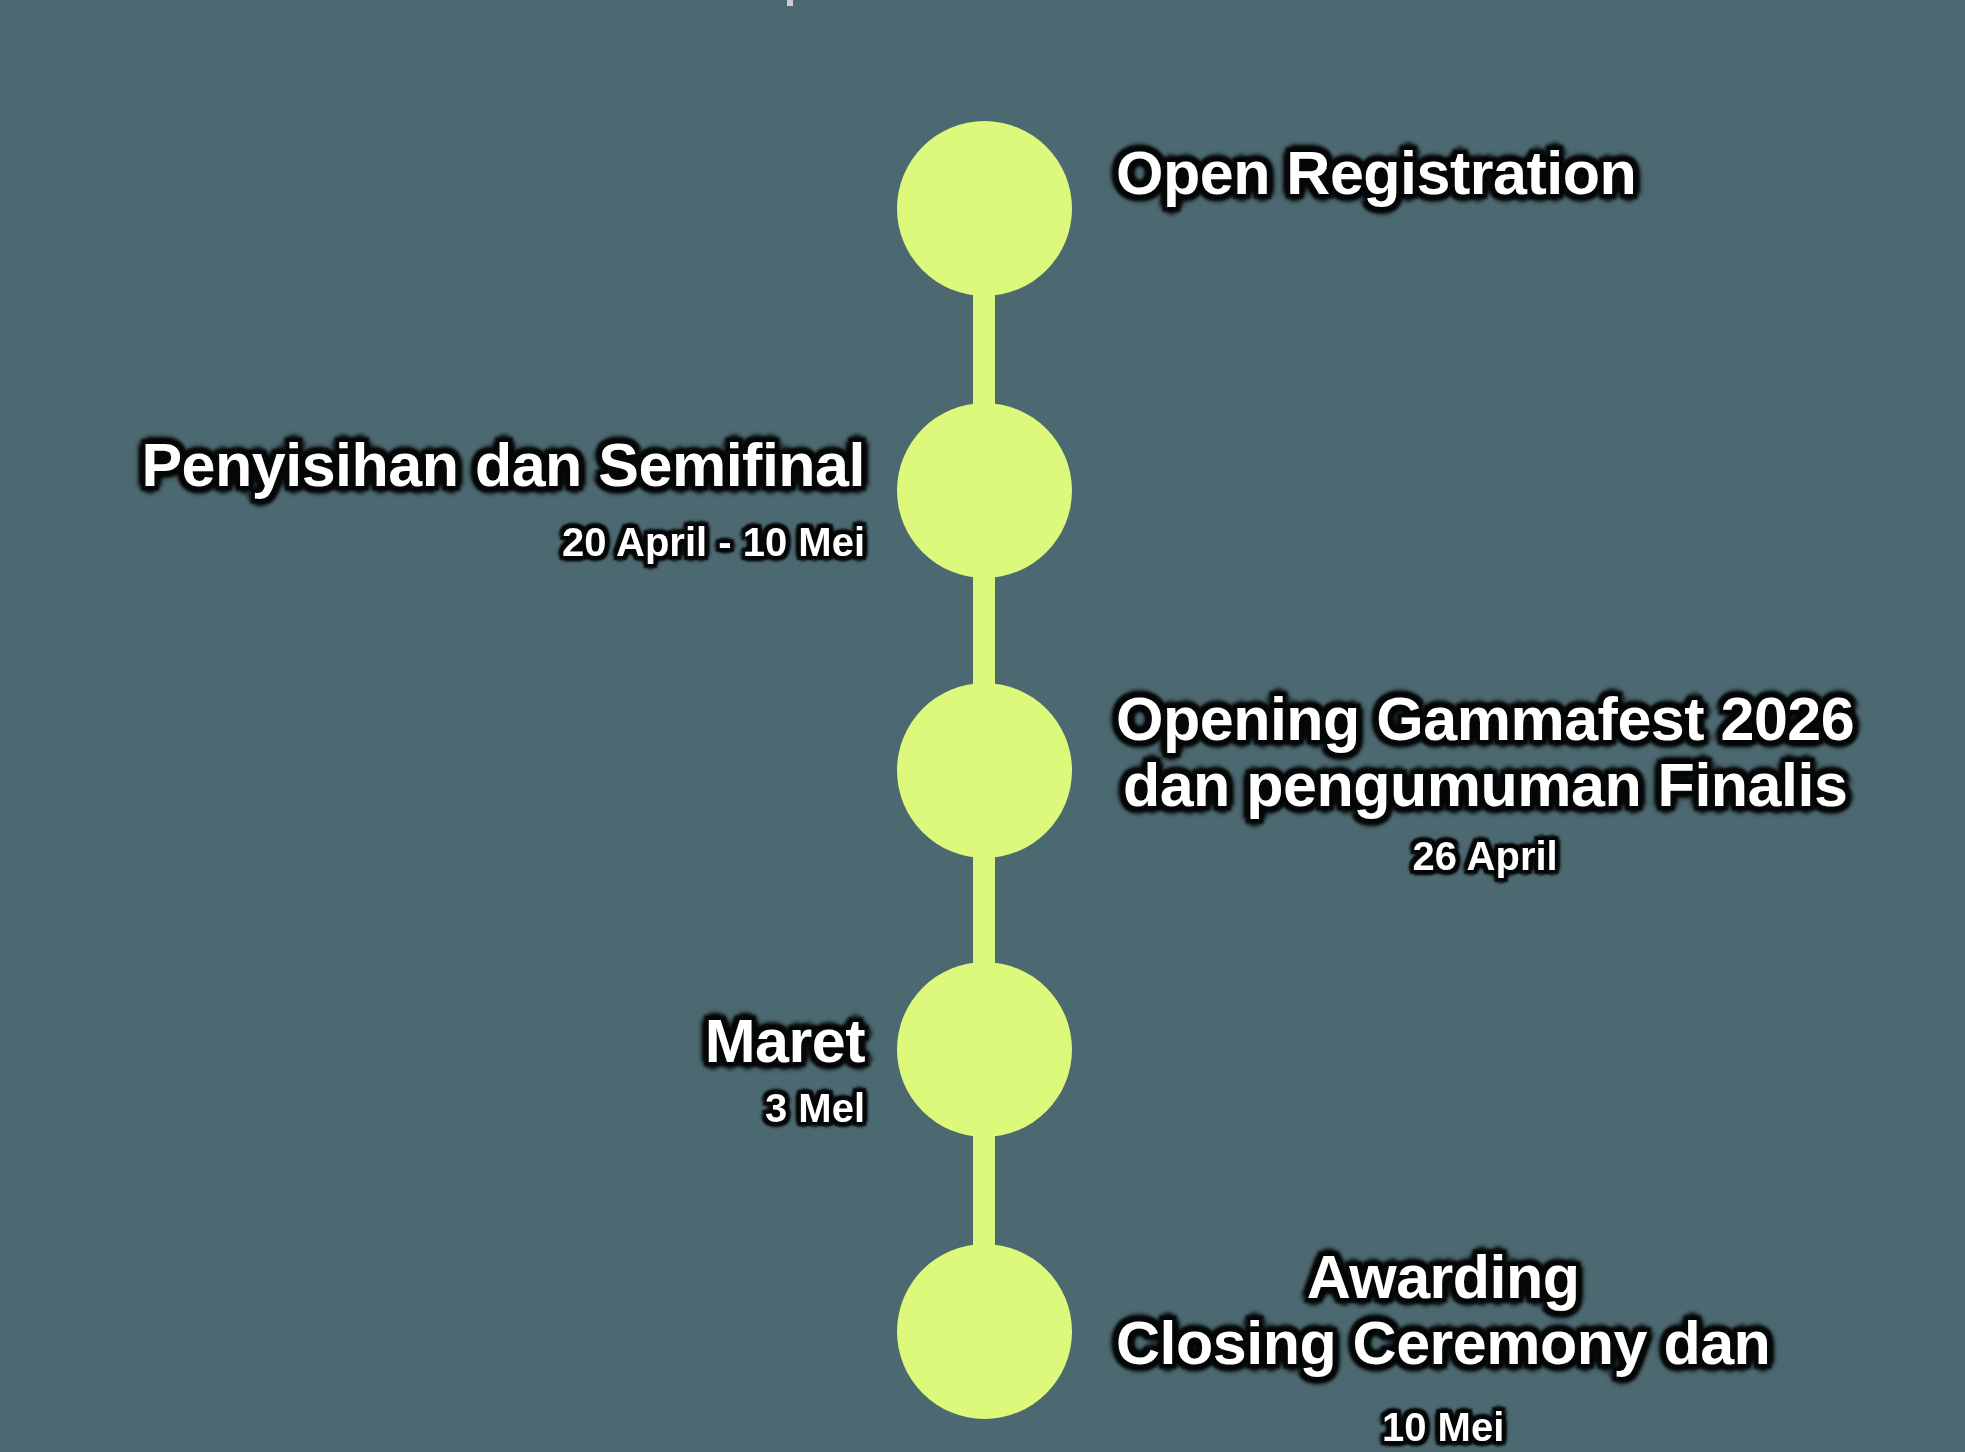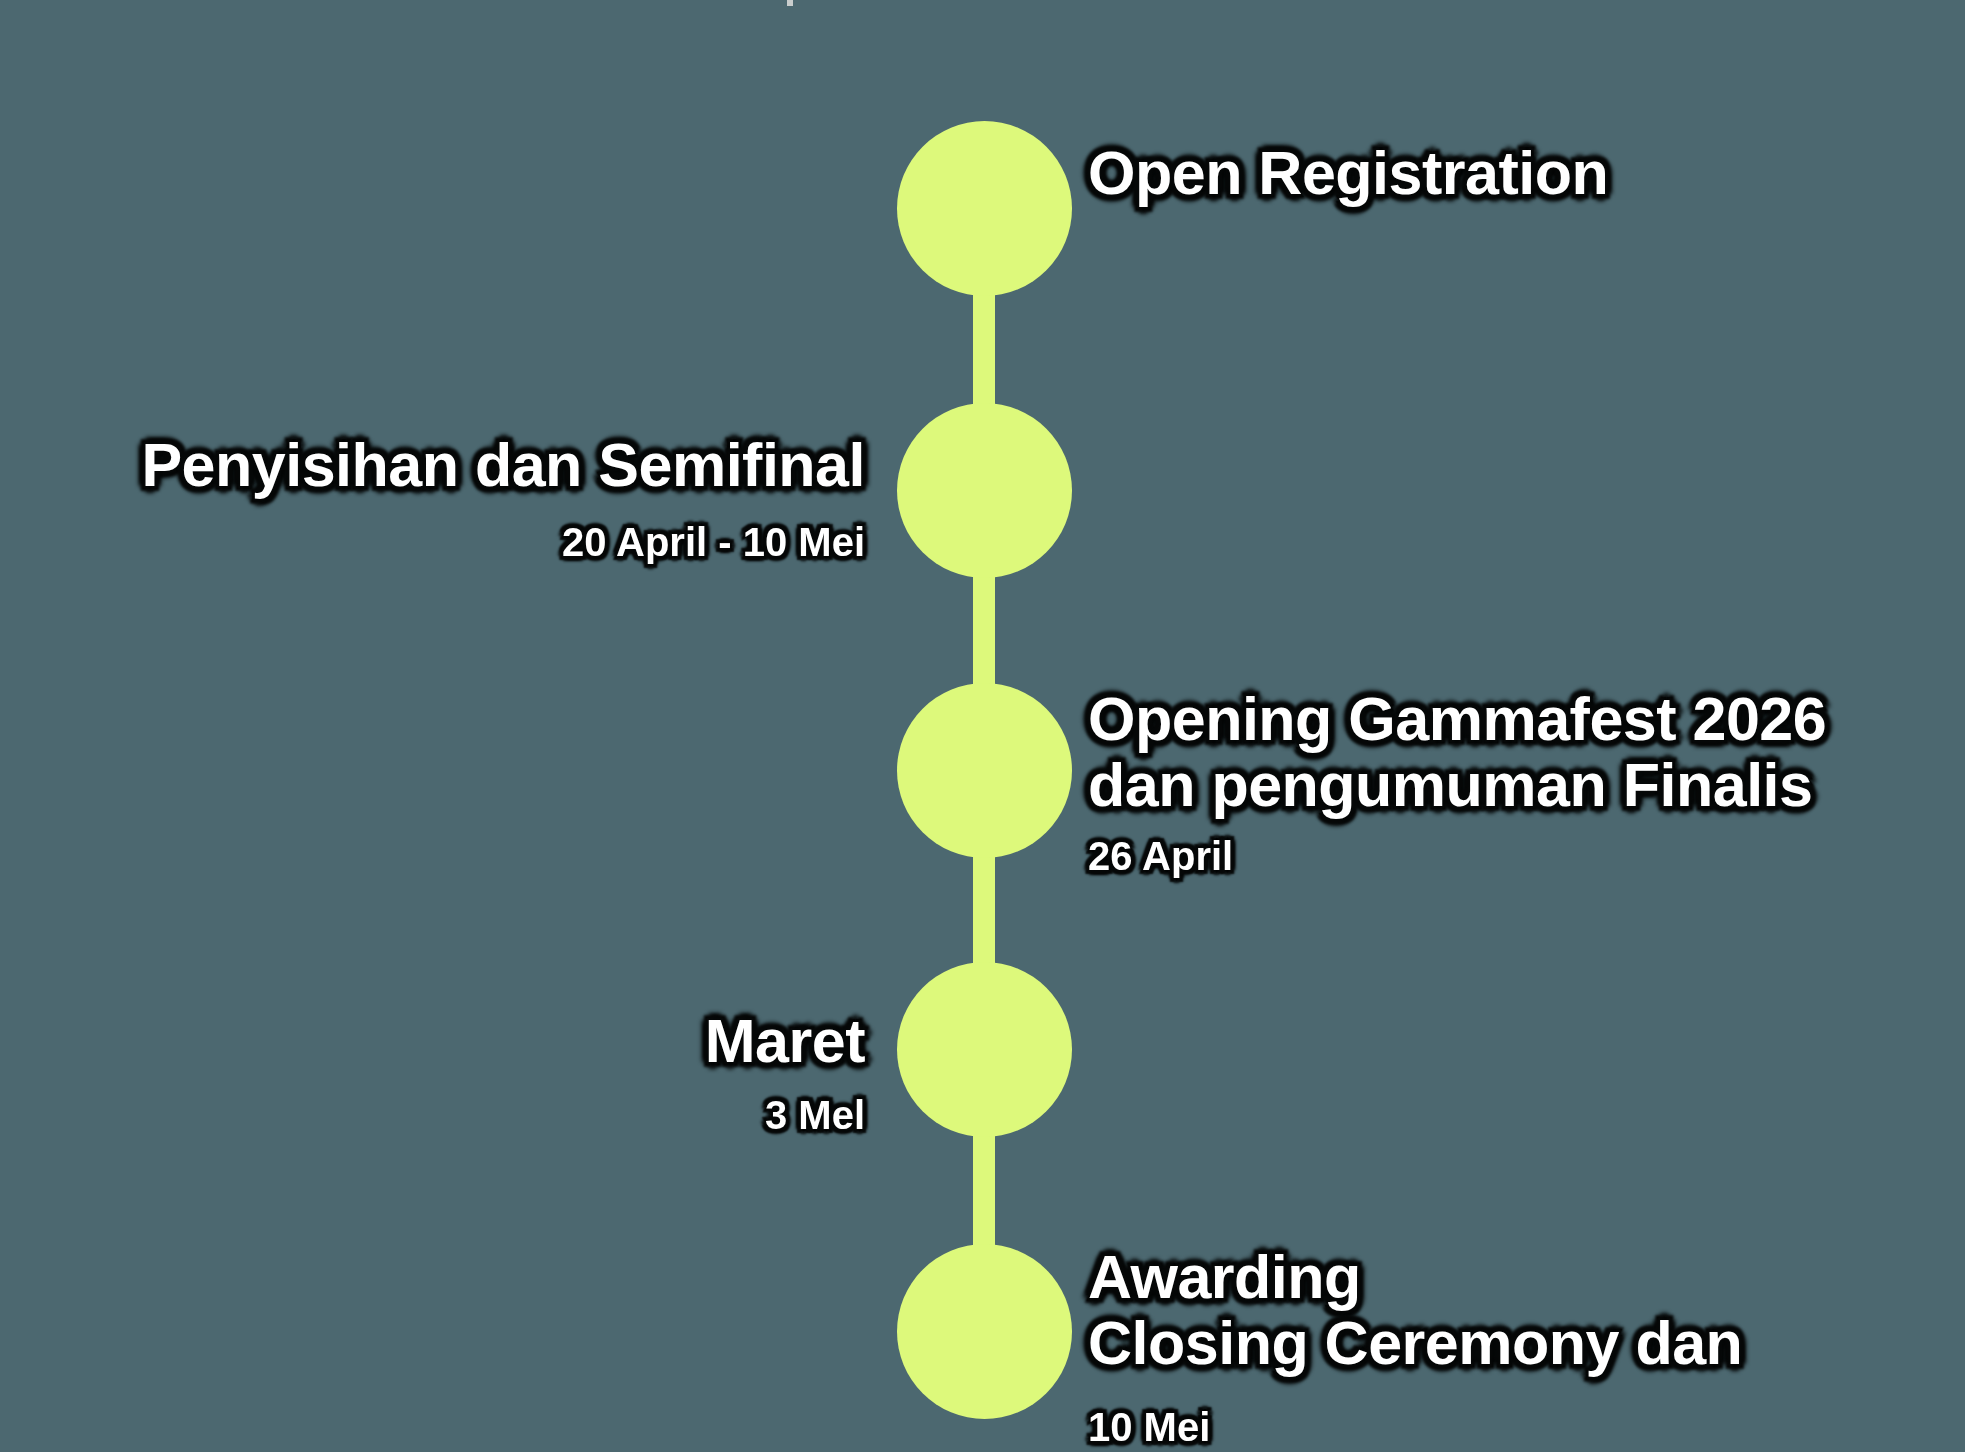--- a/index.html
+++ b/index.html
@@ -37,21 +37,21 @@
     border-radius: 50%;
     background: var(--accent);
   }
   .n1 { top: 121px; }
   .n2 { top: 403px; }
   .n3 { top: 683px; }
   .n4 { top: 962px; }
   .n5 { top: 1244px; }
 
   .event { position: absolute; }
-  .event.right { left: 1088px; text-align: left; }
+  .event.right { left: 1116px; text-align: center; }
   .event.left  { right: 1100px; text-align: right; }
 
   .title {
     font-weight: 700;
     font-size: 61px;
     line-height: 66px;
     letter-spacing: -0.5px;
     color: var(--text);
     white-space: nowrap;
     text-shadow:
@@ -72,21 +72,21 @@
       -4px -4px 2px #060808, 4px -4px 2px #060808,
       -4px  4px 2px #060808, 4px  4px 2px #060808,
       -5px  0   3px #060808, 5px  0   3px #060808,
        0   -5px 3px #060808, 0    5px 3px #060808,
       -2px -2px 1px #000, 2px -2px 1px #000,
       -2px  2px 1px #000, 2px  2px 1px #000;
   }
   .e1 { top: 140px; }  .e1 .date { margin-top: 26px; }
   .e2 { top: 432px; }  .e2 .date { margin-top: 22px; }
   .e3 { top: 686px; }  .e3 .date { margin-top: 16px; }
-  .e4 { top: 1008px; } .e4 .date { margin-top: 19px; }
+  .e4 { top: 1008px; } .e4 .date { margin-top: 12px; }
   .e5 { top: 1244px; } .e5 .date { margin-top: 29px; }
 </style>
 </head>
 <body>
 
 <div class="canvas">
 
   <div class="artifact"></div>
 
   <div class="line"></div>

